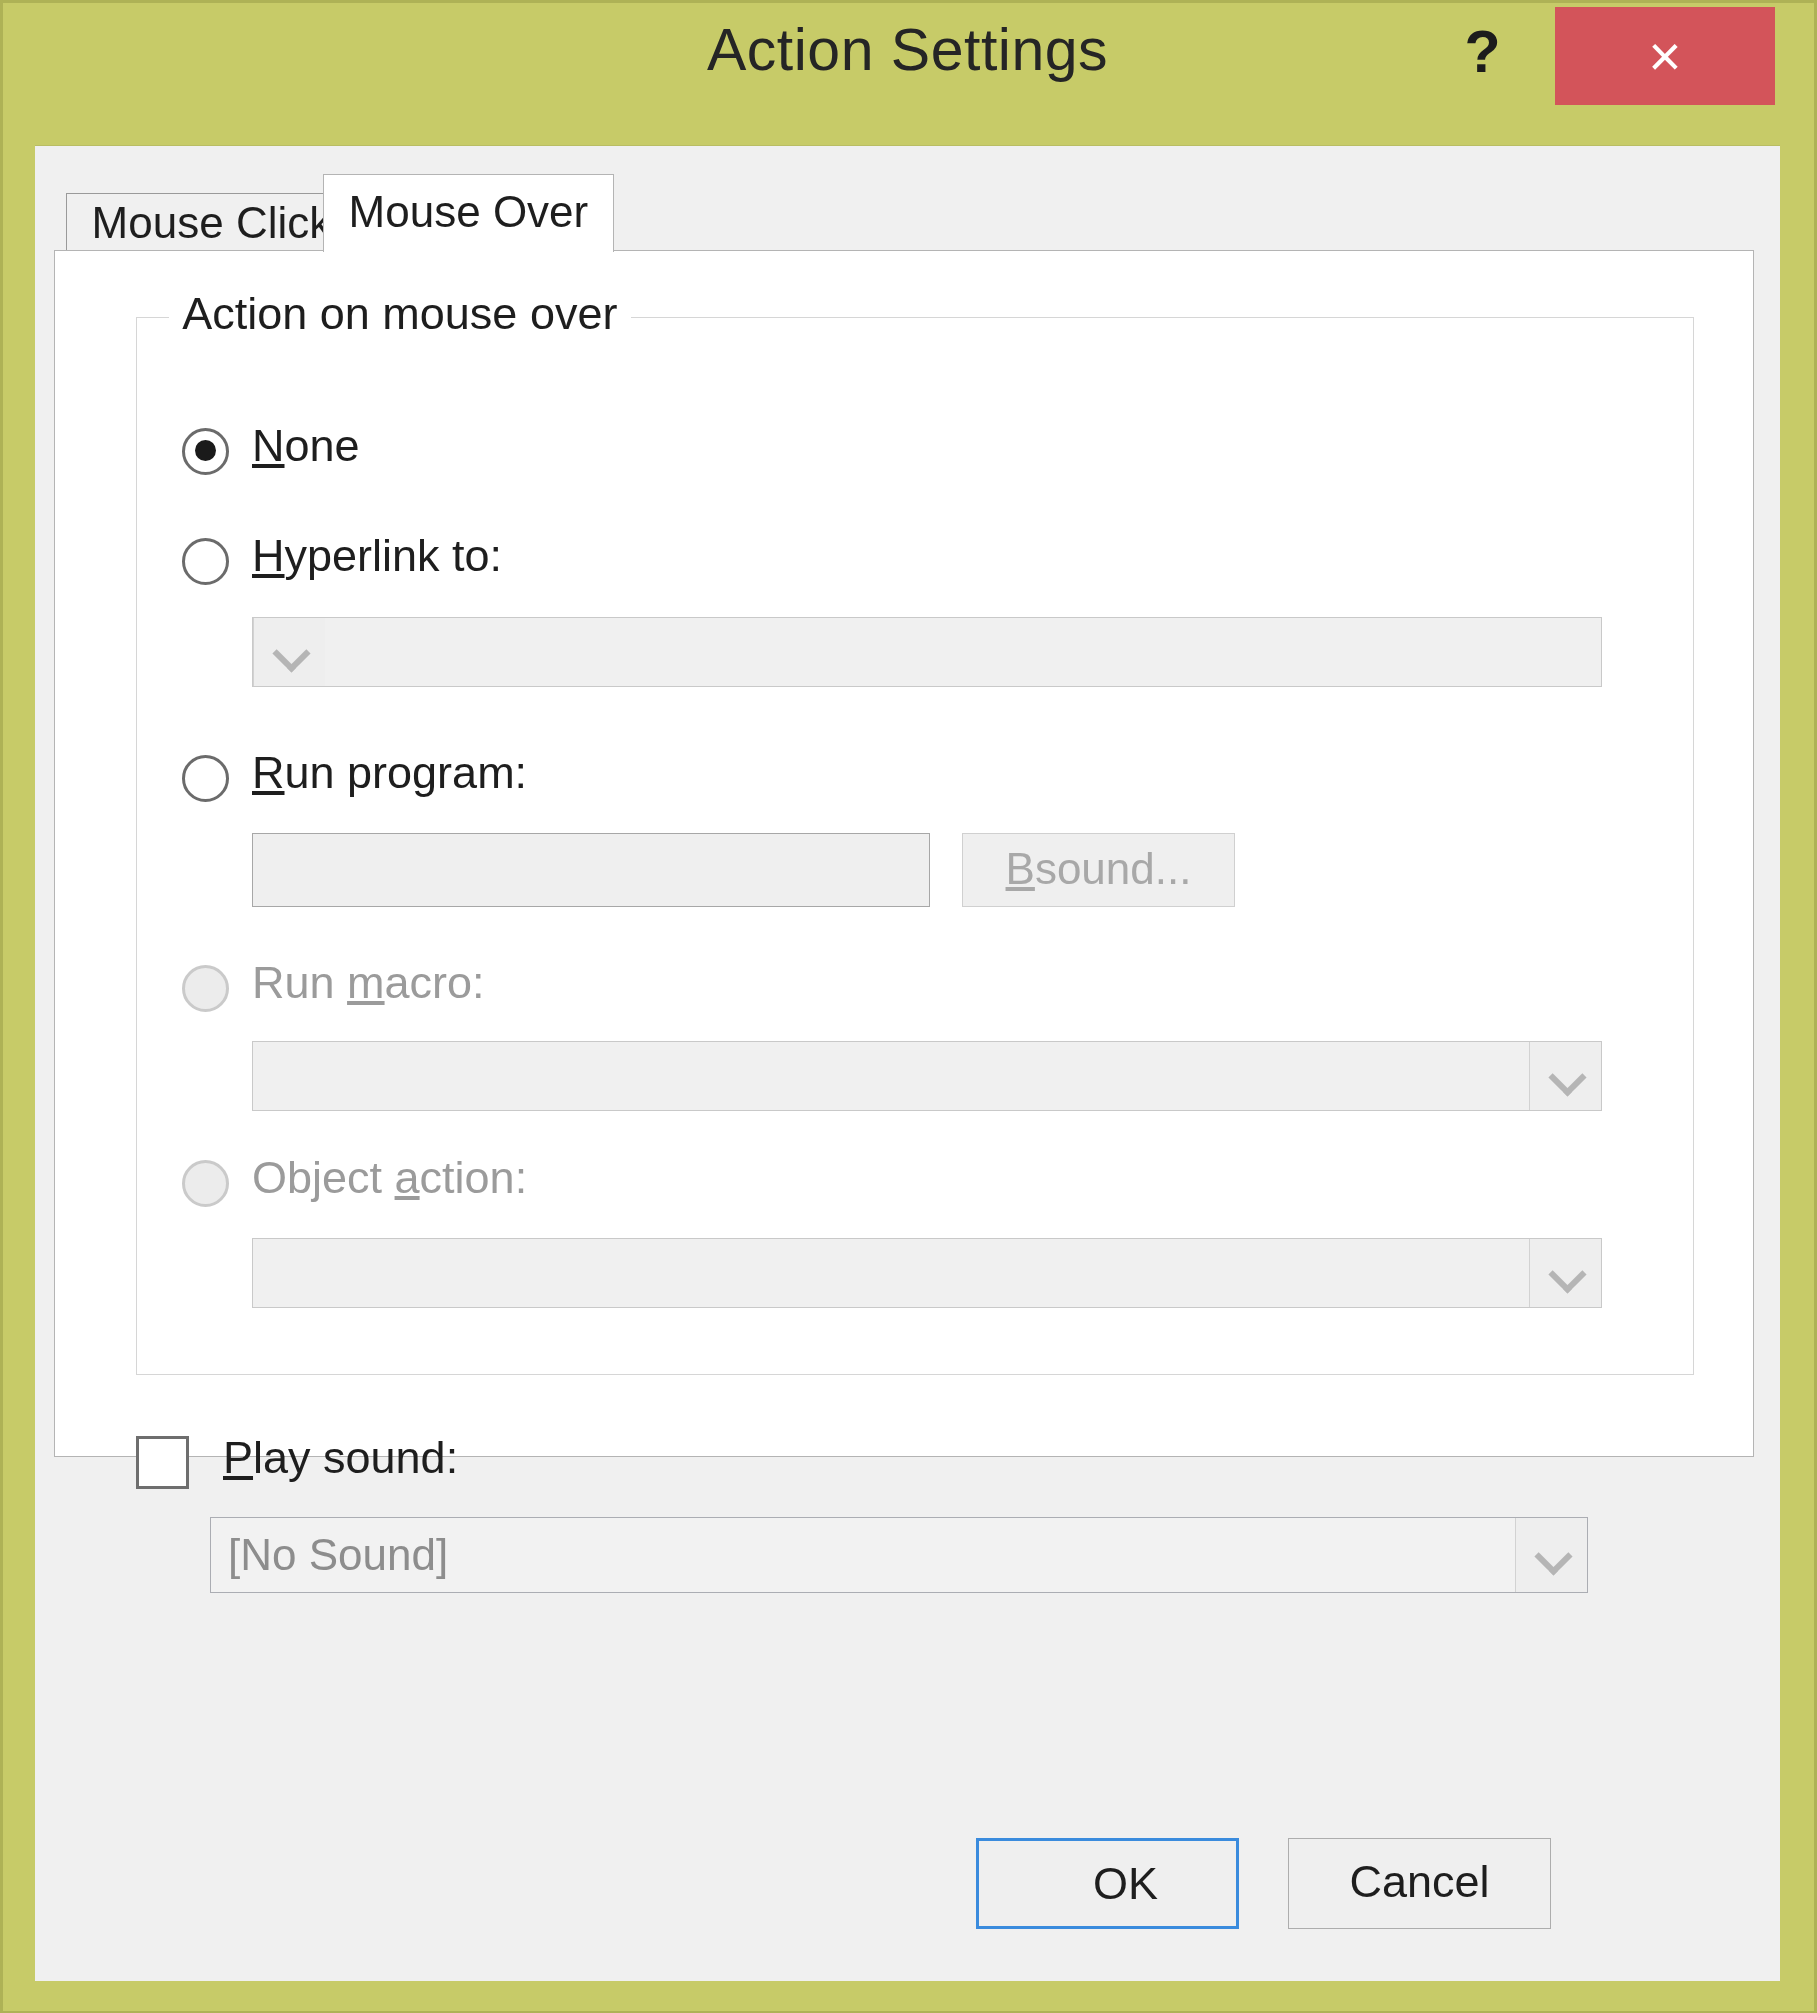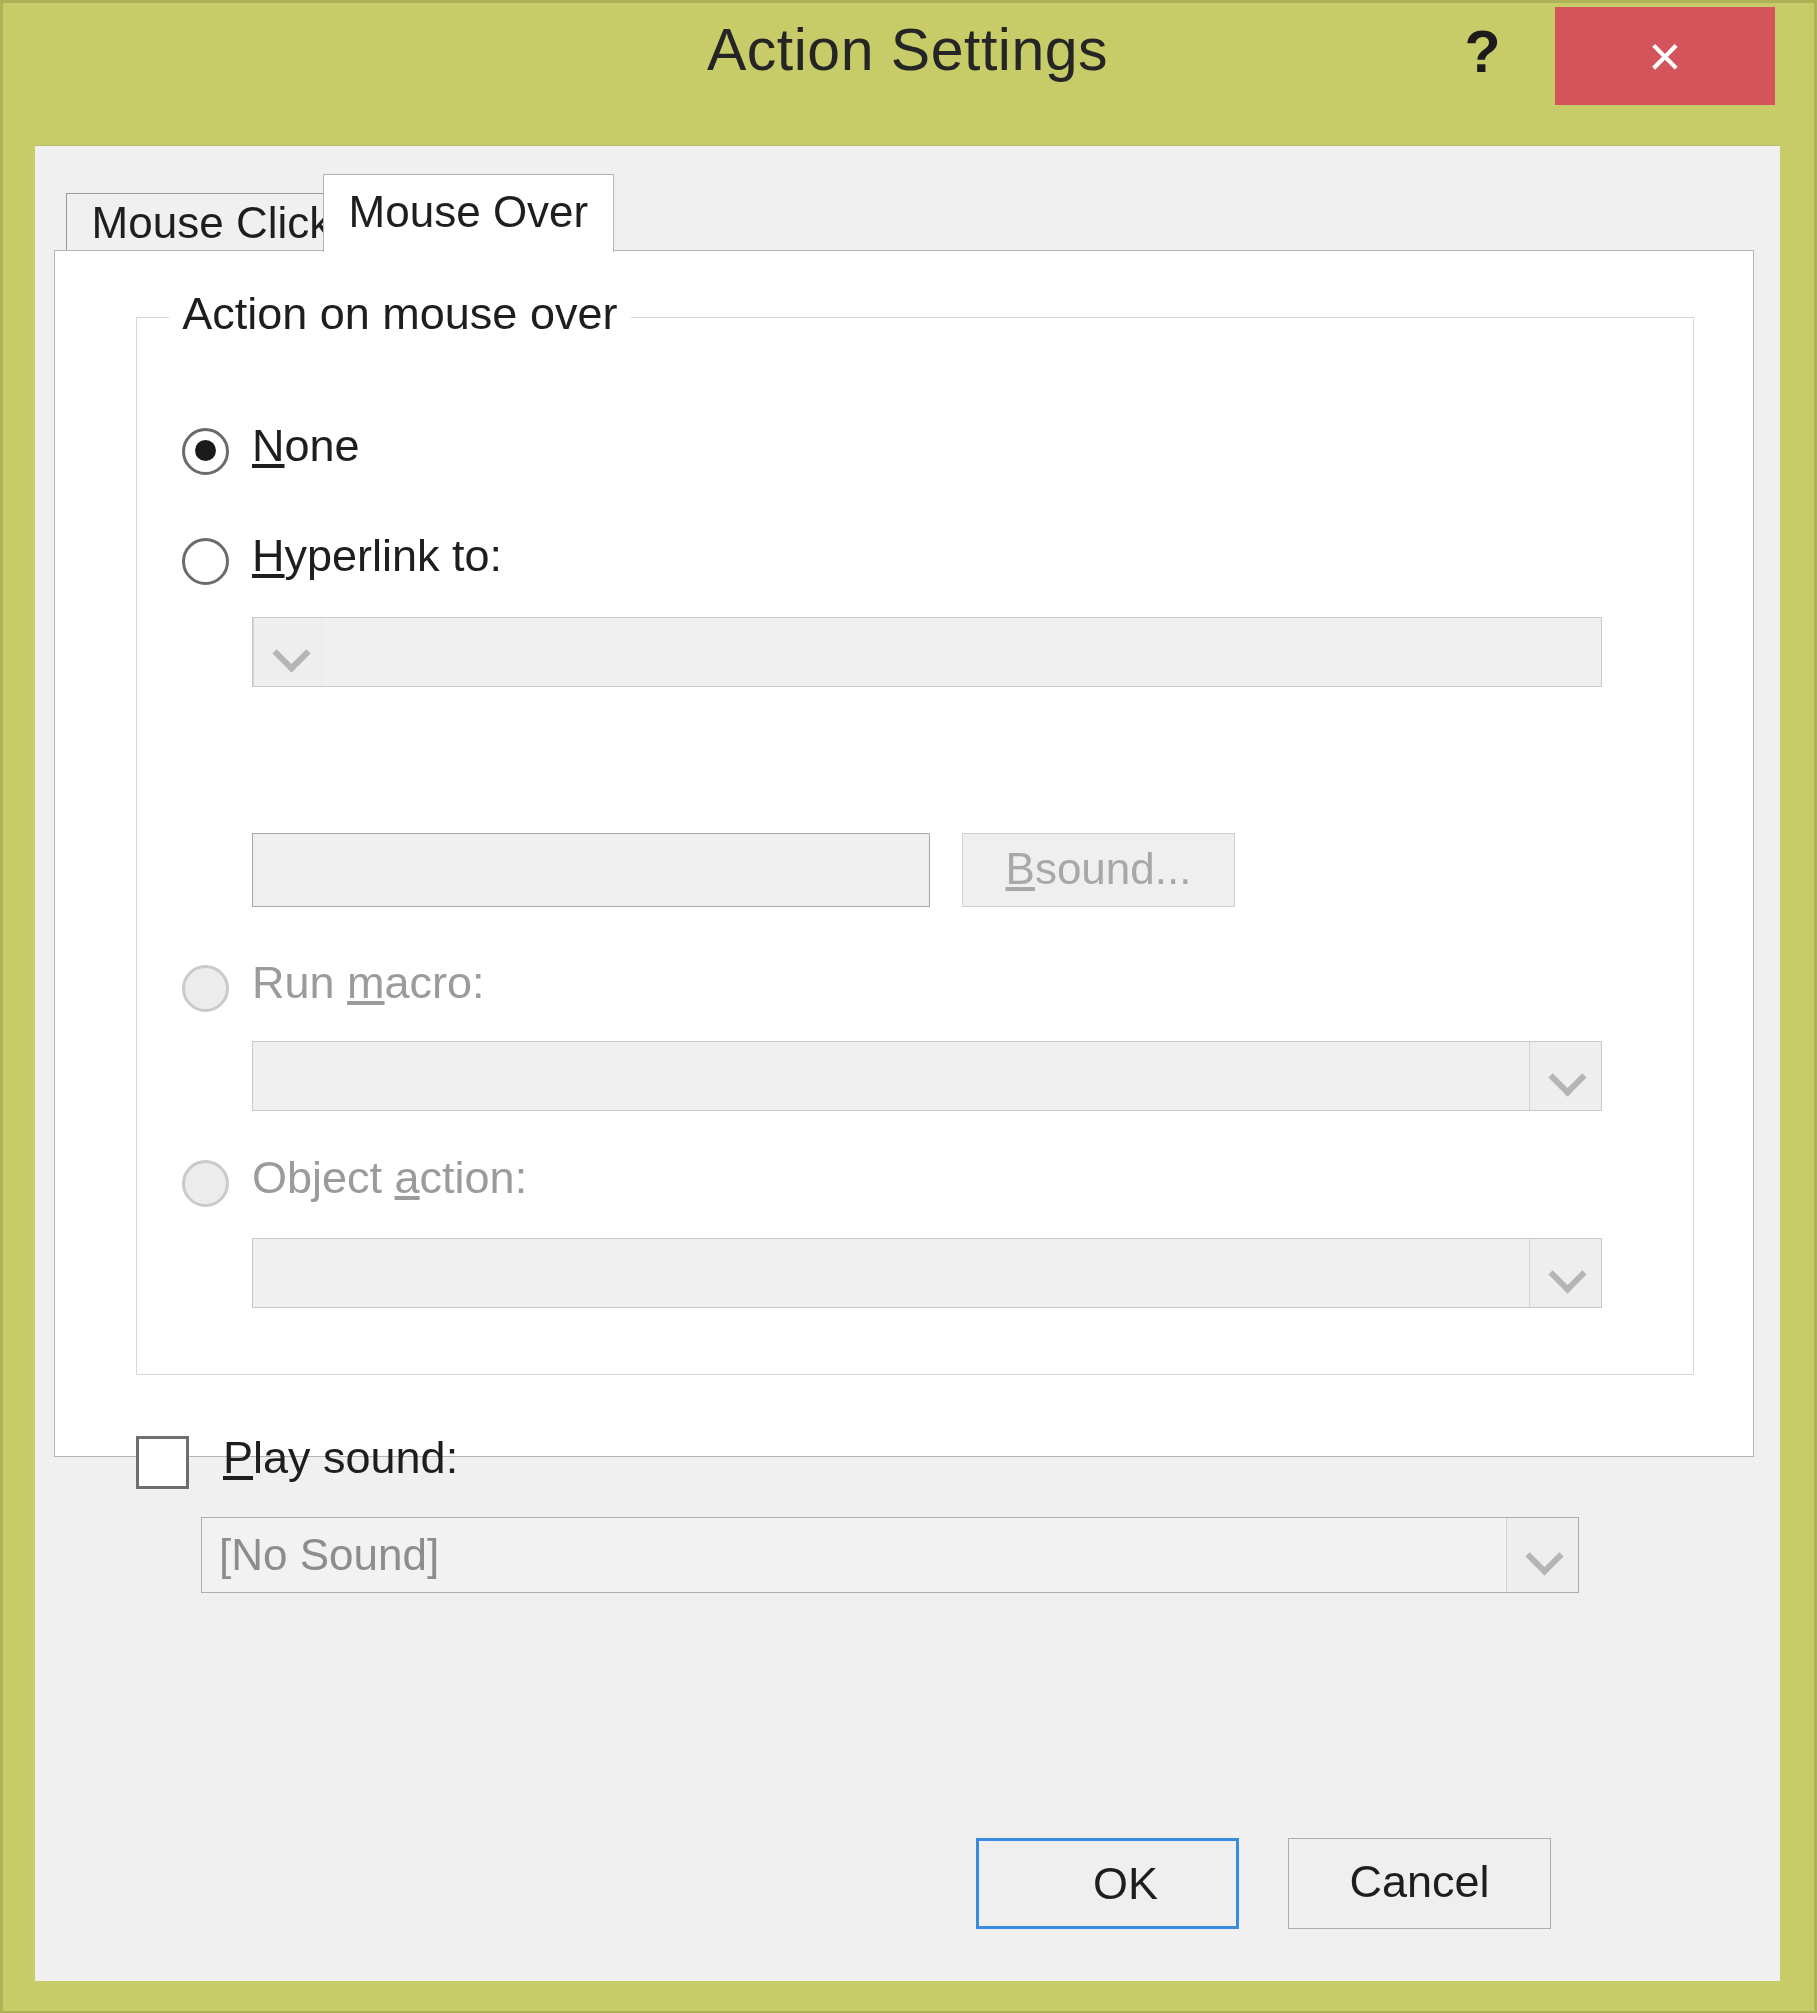--- a/index.html
+++ b/index.html
@@ -304,20 +304,24 @@
           <div class="radio"></div>
           <div class="radio-label"><span class="ac">H</span><span>yperlink to:</span></div>
         </div>
 
         <div class="combo disabled" style="left:115px; top:299px; width:1350px;">
           <div class="combo-arrow">
               <span class="chev"></span>
             </div>
         </div>
 
+        <div class="radio-row" style="top:435px; width:1514px;">
+          <div class="radio"></div>
+          <div class="radio-label"><span class="ac">R</span><span>un program:</span></div>
+        </div>
 
         <div class="textbox" style="left:115px; top:515px; width:678px;"></div>
         <div class="btn" style="left:825px; top:515px; width:273px; height:74px; line-height:70px;"><span class="ac">B</span><span>sound...</span></div>
 
         <div class="radio-row" style="top:645px; width:1514px;">
           <div class="radio disabled"></div>
           <div class="radio-label disabled"><span>Run </span><span class="ac">m</span><span>acro:</span></div>
         </div>
 
         <div class="combo disabled" style="left:115px; top:723px; width:1350px;">
@@ -338,21 +342,21 @@
               <span class="chev"></span>
             </div>
         </div>
       </div>
 
       <div class="check-row" style="left:81px; top:1185px; width:1325px;">
         <div class="checkbox"></div>
         <div class="check-label"><span class="ac">P</span><span>lay sound:</span></div>
       </div>
 
-      <div class="combo" style="left:146px; top:1266px; width:1378px; height:76px;">
+      <div class="combo" style="left:155px; top:1266px; width:1378px; height:76px;">
         <div class="combo-text">[No Sound]</div>
         <div class="combo-arrow">
             <span class="chev"></span>
           </div>
       </div>
 
 
     </div>
 
     <div class="btn enabled focused footer-btn" style="left:941px; top:1692px;padding-left:36px;">OK</div>

